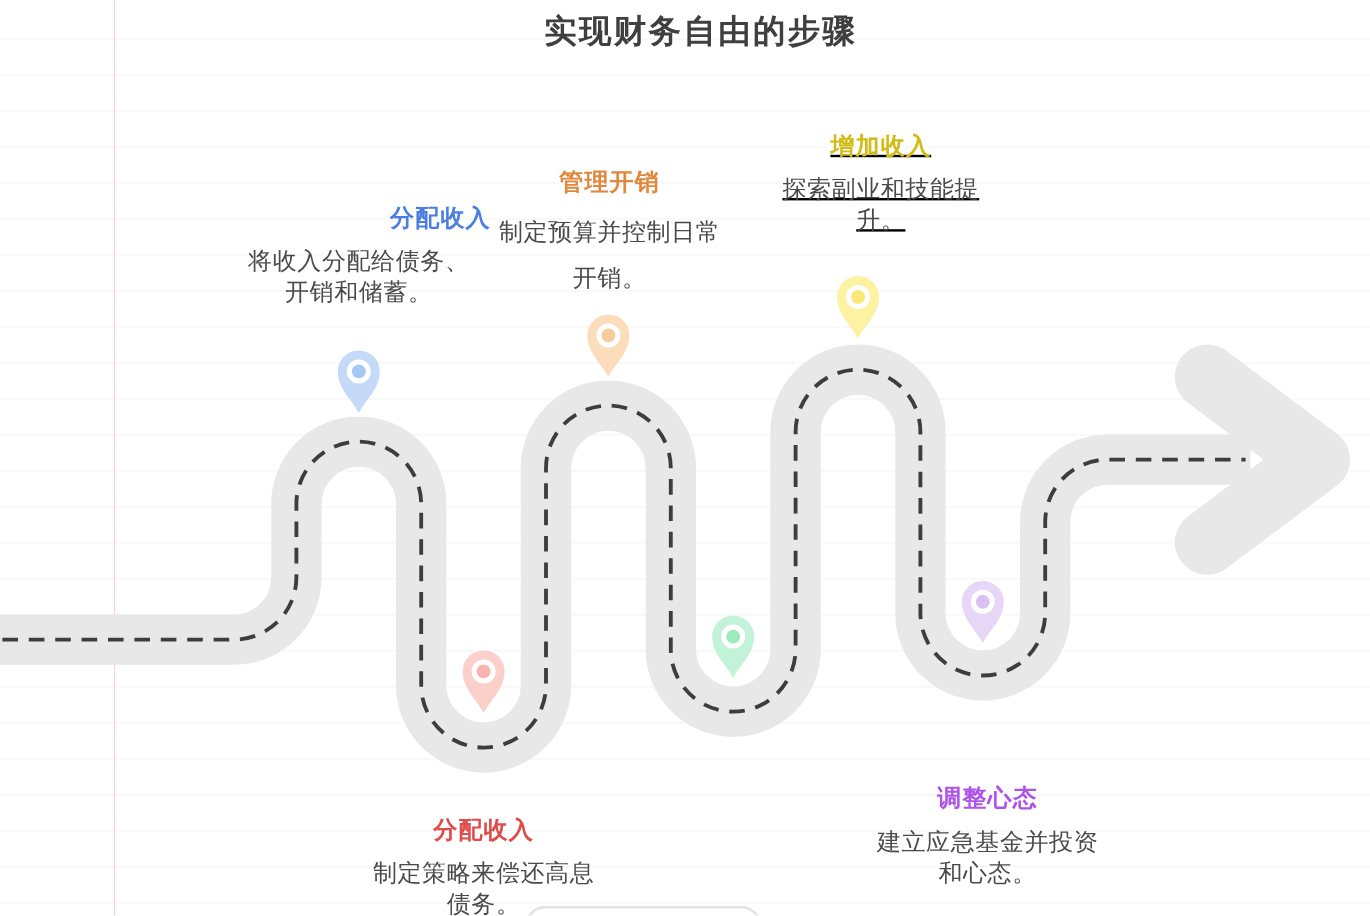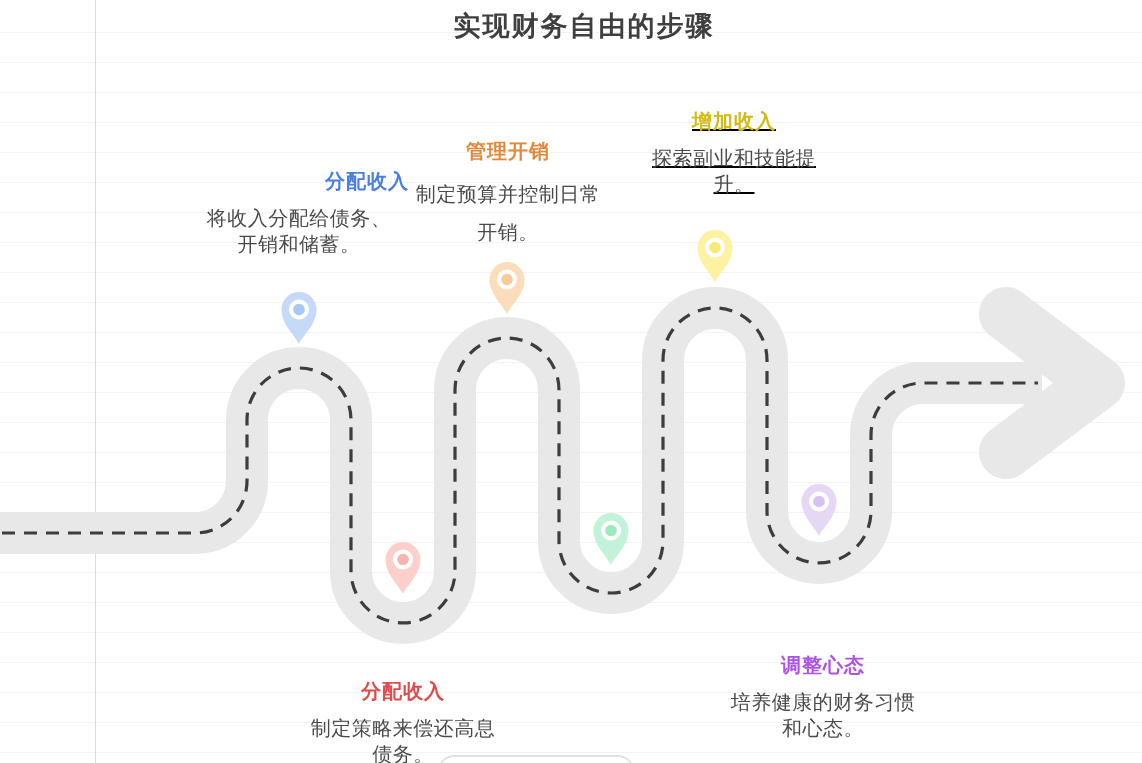--- a/index.html
+++ b/index.html
@@ -136,19 +136,19 @@
 
   <div class="step step-4">
     <div class="step-title" style="color: rgb(224, 75, 75);">分配收入</div>
     <div class="step-desc" style="color: rgb(74, 74, 74);">制定策略来偿还高息</div>
     <div class="step-desc" style="color: rgb(74, 74, 74);">债务。</div>
   </div>
 
 
   <div class="step step-6">
     <div class="step-title" style="color: rgb(174, 83, 232);">调整心态</div>
-    <div class="step-desc" style="color: rgb(74, 74, 74);">培养健康的财务习惯</div>
+    <div class="step-desc" style="color: rgb(74, 74, 74);">建立应急基金并投资</div>
     <div class="step-desc" style="color: rgb(74, 74, 74);">和心态。</div>
   </div>
 
   <div id="footer-box"></div>
 
 </div>
 
 </body></html>

